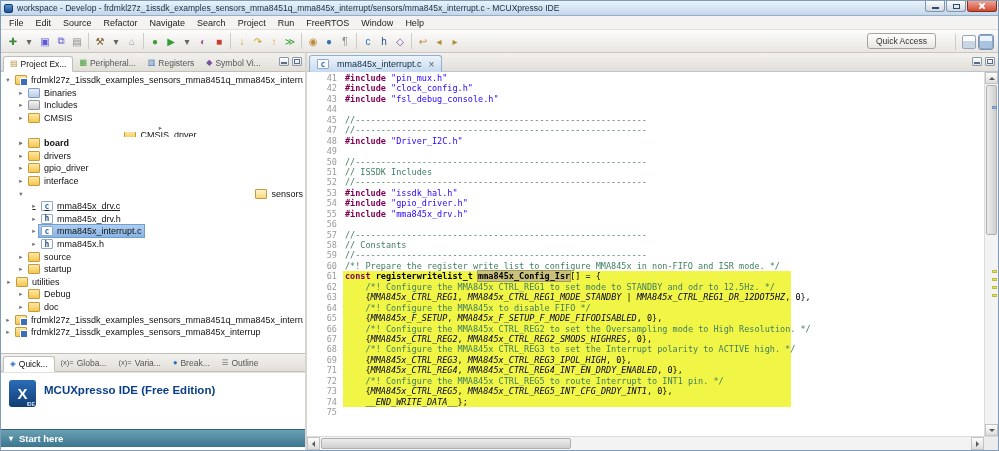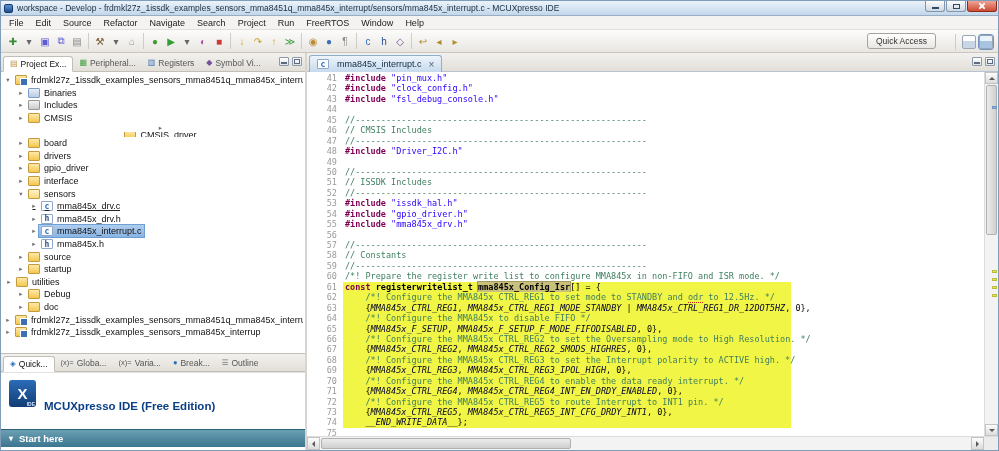--- a/index.html
+++ b/index.html
@@ -69,21 +69,21 @@
   .ic-cfile, .ic-hfile { background:#fff; border:1px solid #92a8c8; font:bold 8px "DejaVu Sans Mono", monospace; }
   .ic-cfile { color:#2a6fbd; } .ic-cfile::after { content:"c"; }
   .ic-hfile { color:#28508c; } .ic-hfile::after { content:"h"; }
 
   .bottom-tabbar { border-top:1px solid #c2beb8; }
   .qtab-ic { font-size:7.5px; line-height:8px; }
 
   .quickstart { height:57px; flex:none; background:#fff; padding:7px 8px; display:flex; gap:8px; align-items:flex-start; border-top:1px solid #e5e2dd; }
   .q-logo { width:27px; height:27px; flex:none; background:linear-gradient(#2b6cb8,#123d73); border-radius:3px; color:#fff; font-weight:bold; font-size:15px; display:flex; align-items:center; justify-content:center; position:relative; }
   .q-sub { position:absolute; right:1px; bottom:0; font-size:5px; font-weight:bold; color:#cfe0f5; }
-  .q-title { color:#0a3f86; font-weight:bold; font-size:11.5px; margin-top:20px; white-space:nowrap; }
+  .q-title { color:#0a3f86; font-weight:bold; font-size:11.5px; margin-top:4px; white-space:nowrap; }
 
   .start-here { height:18px; flex:none; background:linear-gradient(#6aa0b2,#3c7590); border-top:1px solid #2e5f78; color:#fff; font-weight:bold; font-size:9.5px; display:flex; align-items:center; gap:6px; padding:0 8px; }
   .start-caret { font-size:8px; }
   .left-foot { height:3px; background:#fff; flex:none; }
 
   
   .editor-panel { flex:1; min-width:0; display:flex; flex-direction:column; background:#fff; }
   .editor-tabbar { padding-left:2px; border-bottom:1px solid #b9c4d2; }
   .etab { display:flex; align-items:center; gap:4px; height:17px; padding:1px 7px; background:linear-gradient(#eef4fb,#c6daee); border:1px solid #8fafd0; border-bottom:none; border-radius:3px 3px 0 0; font-size:9px; color:#102a44; margin-bottom:-1px; }
   .etab-close { color:#55606e; font-size:10px; line-height:9px; margin-left:3px; }
@@ -255,21 +255,21 @@
               <span class="tree-label">CMSIS</span>
             </span>
           </div>
           <div class="tree-row" style="padding-left: 15px; flex-direction: column;">
             <span class="expander">▸</span>
             <span class="label-box">
               <span class="ic ic-folder"></span>
               <span class="tree-label">CMSIS_driver</span>
             </span>
           </div>
-          <div class="tree-row" style="padding-left: 15px;">
+          <div class="tree-row" style="padding-left: 15px; font-weight: bold;">
             <span class="expander">▸</span>
             <span class="label-box">
               <span class="ic ic-folder"></span>
               <span class="tree-label">board</span>
             </span>
           </div>
           <div class="tree-row" style="padding-left: 15px;">
             <span class="expander">▸</span>
             <span class="label-box">
               <span class="ic ic-folder"></span>
@@ -283,21 +283,21 @@
               <span class="tree-label">gpio_driver</span>
             </span>
           </div>
           <div class="tree-row" style="padding-left: 15px;">
             <span class="expander">▸</span>
             <span class="label-box">
               <span class="ic ic-folder"></span>
               <span class="tree-label">interface</span>
             </span>
           </div>
-          <div class="tree-row" style="padding-left: 15px;">
+          <div class="tree-row" style="padding-left: 15px; justify-content: space-between;">
             <span class="expander">▾</span>
             <span class="label-box">
               <span class="ic ic-folder-open"></span>
               <span class="tree-label">sensors</span>
             </span>
           </div>
           <div class="tree-row" style="padding-left: 28px; text-decoration: underline;">
             <span class="expander">▸</span>
             <span class="label-box">
               <span class="ic ic-cfile"></span>
@@ -423,21 +423,20 @@
           <span class="mm mm-max"></span>
         </span>
       </div>
       <div class="editor-body">
         <div class="code-scroll">
             <div class="cline"><span class="cgutter"></span><span class="cnum">41</span><span class="ctext"><span class="s-pp">#include </span><span class="s-str">"pin_mux.h"</span></span></div>
             <div class="cline"><span class="cgutter"></span><span class="cnum">42</span><span class="ctext"><span class="s-pp">#include </span><span class="s-str">"clock_config.h"</span></span></div>
             <div class="cline"><span class="cgutter"></span><span class="cnum">43</span><span class="ctext"><span class="s-pp">#include </span><span class="s-str">"fsl_debug_console.h"</span></span></div>
             <div class="cline"><span class="cgutter"></span><span class="cnum">44</span><span class="ctext"></span></div>
             <div class="cline"><span class="cgutter"></span><span class="cnum">45</span><span class="ctext"><span class="s-com">//---------------------------------------------------------</span></span></div>
-            <div class="cline"><span class="cgutter"></span><span class="cnum">46</span><span class="ctext"><span class="s-com">// CMSIS Includes</span></span></div>
             <div class="cline"><span class="cgutter"></span><span class="cnum">47</span><span class="ctext"><span class="s-com">//---------------------------------------------------------</span></span></div>
             <div class="cline"><span class="cgutter"></span><span class="cnum">48</span><span class="ctext"><span class="s-pp">#include </span><span class="s-str">"Driver_I2C.h"</span></span></div>
             <div class="cline"><span class="cgutter"></span><span class="cnum">49</span><span class="ctext"></span></div>
             <div class="cline"><span class="cgutter"></span><span class="cnum">50</span><span class="ctext"><span class="s-com">//---------------------------------------------------------</span></span></div>
             <div class="cline"><span class="cgutter"></span><span class="cnum">51</span><span class="ctext"><span class="s-com">// ISSDK Includes</span></span></div>
             <div class="cline"><span class="cgutter"></span><span class="cnum">52</span><span class="ctext"><span class="s-com">//---------------------------------------------------------</span></span></div>
             <div class="cline"><span class="cgutter"></span><span class="cnum">53</span><span class="ctext"><span class="s-pp">#include </span><span class="s-str">"issdk_hal.h"</span></span></div>
             <div class="cline"><span class="cgutter"></span><span class="cnum">54</span><span class="ctext"><span class="s-pp">#include </span><span class="s-str">"gpio_driver.h"</span></span></div>
             <div class="cline"><span class="cgutter"></span><span class="cnum">55</span><span class="ctext"><span class="s-pp">#include </span><span class="s-str">"mma845x_drv.h"</span></span></div>
             <div class="cline"><span class="cgutter"></span><span class="cnum">56</span><span class="ctext"></span></div>
@@ -447,21 +446,20 @@
             <div class="cline"><span class="cgutter"></span><span class="cnum">60</span><span class="ctext"><span class="s-com">/*! Prepare the register write list to configure MMA845x in non-FIFO and ISR mode. */</span></span></div>
             <div class="cline"><span class="cgutter"></span><span class="cnum">61</span><span class="ctext hl"><span class="s-kw">const</span><span class="s-plain"> </span><span class="s-typ">registerwritelist_t</span><span class="s-plain"> </span><span class="s-occ">mma845x_Config_Isr</span><span class="s-plain">[] = {</span></span></div>
             <div class="cline"><span class="cgutter"></span><span class="cnum">62</span><span class="ctext hl"><span class="s-plain">    </span><span class="s-com">/*! Configure the MMA845x CTRL_REG1 to set mode to STANDBY and </span><span class="s-comspell">odr</span><span class="s-com"> to 12.5Hz. */</span></span></div>
             <div class="cline"><span class="cgutter"></span><span class="cnum">63</span><span class="ctext hl"><span class="s-plain">    {</span><span class="s-mac">MMA845x_CTRL_REG1</span><span class="s-plain">, </span><span class="s-mac">MMA845x_CTRL_REG1_MODE_STANDBY</span><span class="s-plain"> | </span><span class="s-mac">MMA845x_CTRL_REG1_DR_12DOT5HZ</span><span class="s-plain">, 0},</span></span></div>
             <div class="cline"><span class="cgutter"></span><span class="cnum">64</span><span class="ctext hl"><span class="s-plain">    </span><span class="s-com">/*! Configure the MMA845x to disable FIFO */</span></span></div>
             <div class="cline"><span class="cgutter"></span><span class="cnum">65</span><span class="ctext hl"><span class="s-plain">    {</span><span class="s-mac">MMA845x_F_SETUP</span><span class="s-plain">, </span><span class="s-mac">MMA845x_F_SETUP_F_MODE_FIFODISABLED</span><span class="s-plain">, 0},</span></span></div>
             <div class="cline"><span class="cgutter"></span><span class="cnum">66</span><span class="ctext hl"><span class="s-plain">    </span><span class="s-com">/*! Configure the MMA845x CTRL_REG2 to set the </span><span class="s-comspell">Oversampling</span><span class="s-com"> mode to High Resolution. */</span></span></div>
             <div class="cline"><span class="cgutter"></span><span class="cnum">67</span><span class="ctext hl"><span class="s-plain">    {</span><span class="s-mac">MMA845x_CTRL_REG2</span><span class="s-plain">, </span><span class="s-mac">MMA845x_CTRL_REG2_SMODS_HIGHRES</span><span class="s-plain">, 0},</span></span></div>
             <div class="cline"><span class="cgutter"></span><span class="cnum">68</span><span class="ctext hl"><span class="s-plain">    </span><span class="s-com">/*! Configure the MMA845x CTRL_REG3 to set the Interrupt polarity to ACTIVE high. */</span></span></div>
             <div class="cline"><span class="cgutter"></span><span class="cnum">69</span><span class="ctext hl"><span class="s-plain">    {</span><span class="s-mac">MMA845x_CTRL_REG3</span><span class="s-plain">, </span><span class="s-mac">MMA845x_CTRL_REG3_IPOL_HIGH</span><span class="s-plain">, 0},</span></span></div>
-            <div class="cline"><span class="cgutter"></span><span class="cnum">70</span><span class="ctext hl"><span class="s-plain">    </span><span class="s-com">/*! Configure the MMA845x CTRL_REG4 to enable the data ready interrupt. */</span></span></div>
             <div class="cline"><span class="cgutter"></span><span class="cnum">71</span><span class="ctext hl"><span class="s-plain">    {</span><span class="s-mac">MMA845x_CTRL_REG4</span><span class="s-plain">, </span><span class="s-mac">MMA845x_CTRL_REG4_INT_EN_DRDY_ENABLED</span><span class="s-plain">, 0},</span></span></div>
             <div class="cline"><span class="cgutter"></span><span class="cnum">72</span><span class="ctext hl"><span class="s-plain">    </span><span class="s-com">/*! Configure the MMA845x CTRL_REG5 to route Interrupt to INT1 pin. */</span></span></div>
             <div class="cline"><span class="cgutter"></span><span class="cnum">73</span><span class="ctext hl"><span class="s-plain">    {</span><span class="s-mac">MMA845x_CTRL_REG5</span><span class="s-plain">, </span><span class="s-mac">MMA845x_CTRL_REG5_INT_CFG_DRDY_INT1</span><span class="s-plain">, 0},</span></span></div>
             <div class="cline"><span class="cgutter"></span><span class="cnum">74</span><span class="ctext hl"><span class="s-plain">    </span><span class="s-mac">__END_WRITE_DATA__</span><span class="s-plain">};</span></span></div>
             <div class="cline"><span class="cgutter"></span><span class="cnum">75</span><span class="ctext"></span></div>
           </div>
         <div class="vscroll">
           <div class="sb-arrow up"></div>
           <div class="vthumb"></div>
           <div class="mark blue" style="top:34px"></div>

